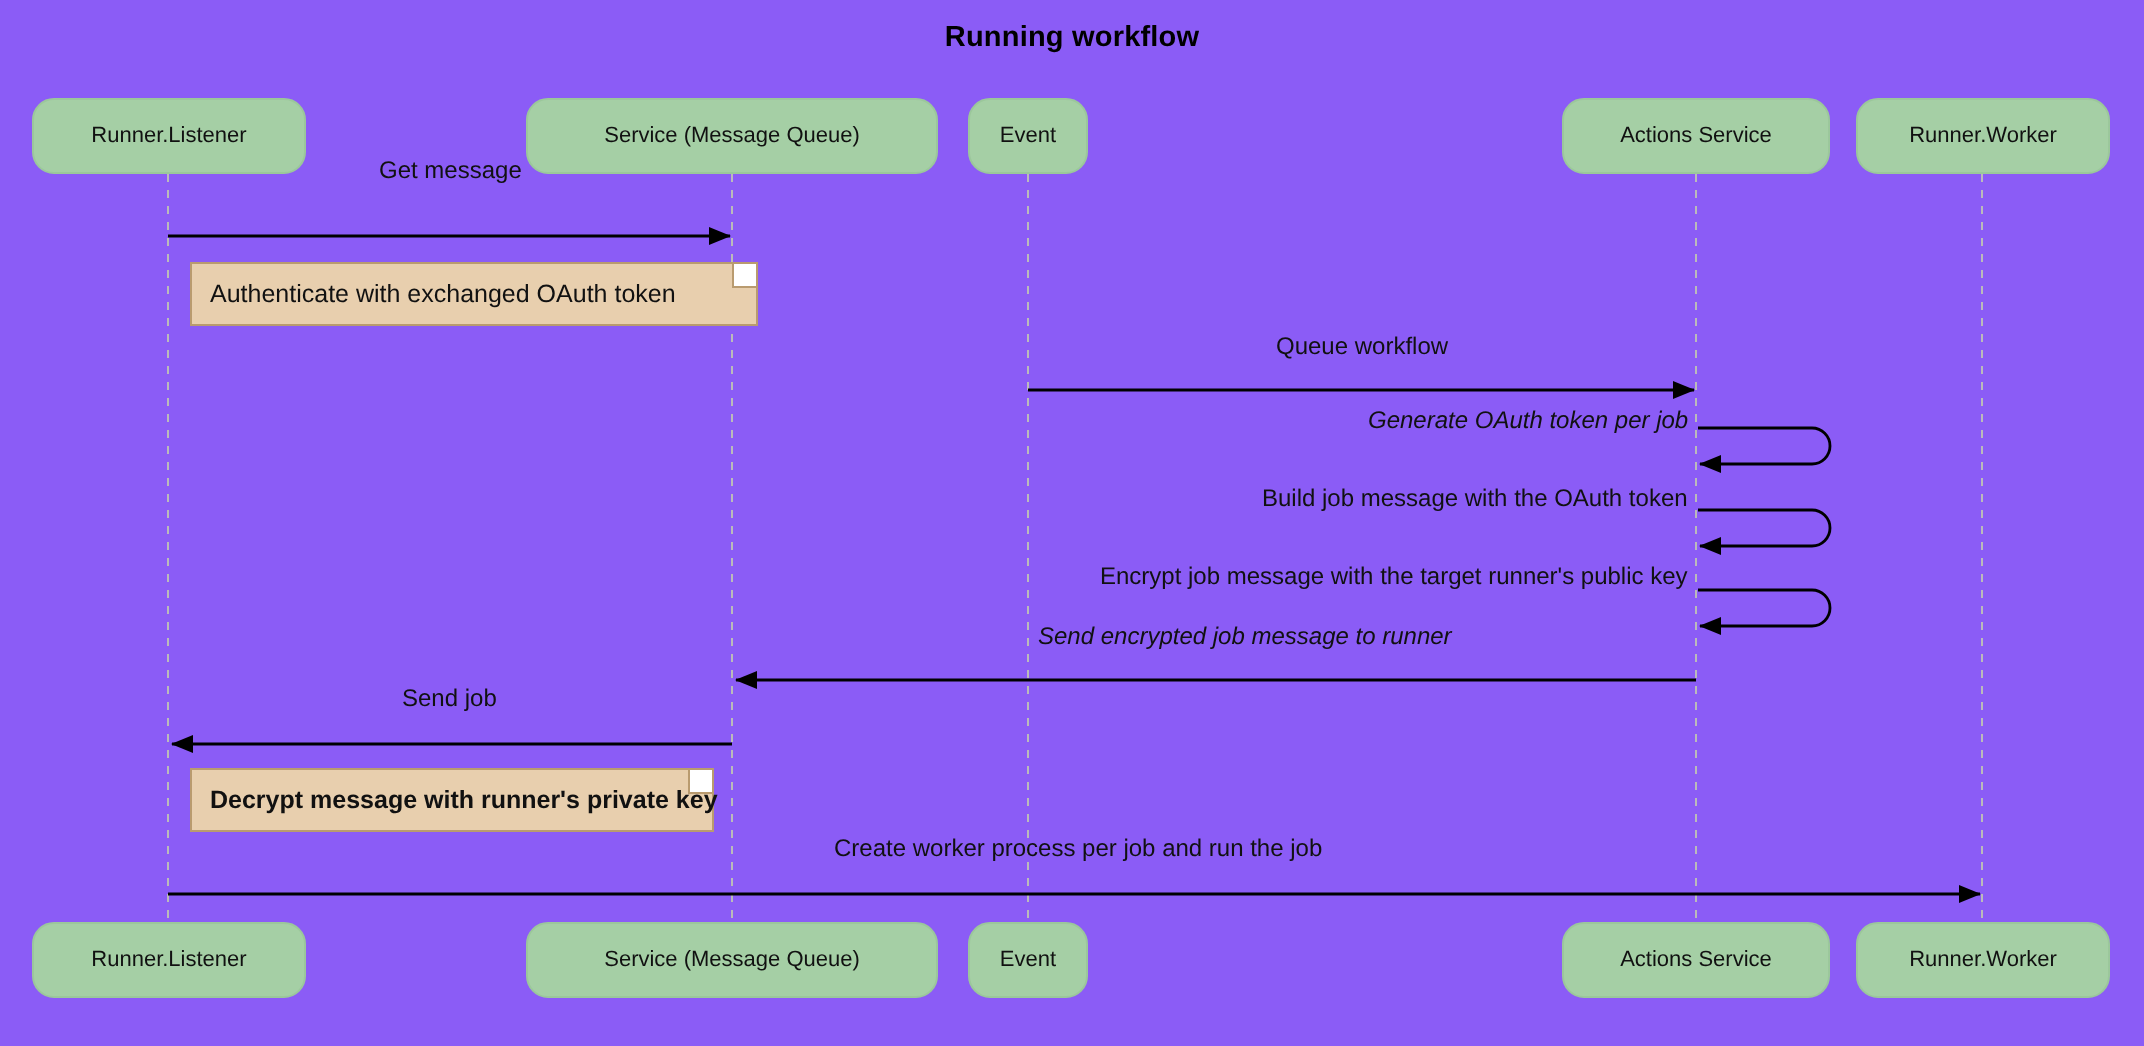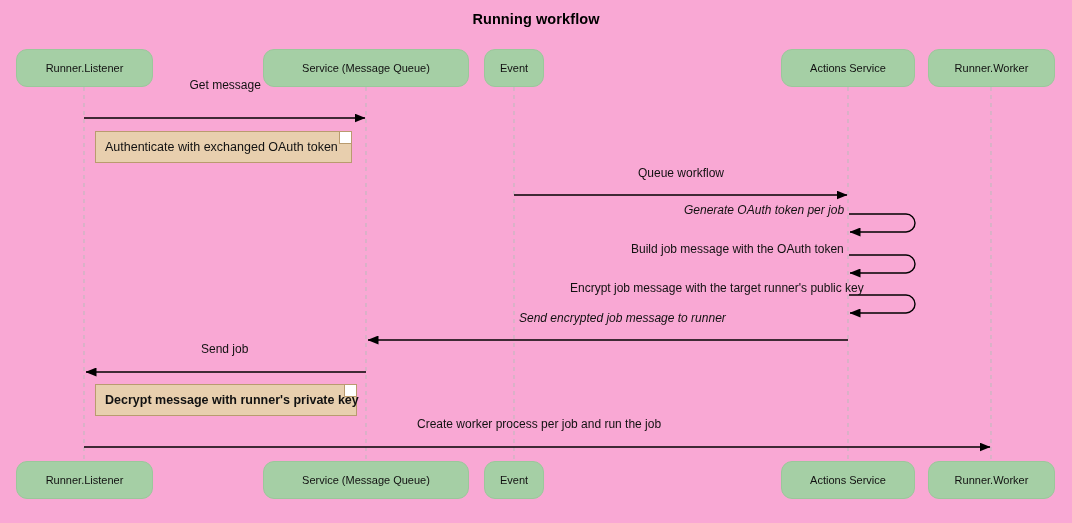--- a/index.html
+++ b/index.html
@@ -9,21 +9,21 @@
     background: #ffffff;
   }
   body {
     font-family: "Liberation Sans", sans-serif;
     color: #000000;
   }
   #canvas {
     position: relative;
     width: 1072px;
     height: 523px;
-    background: #f9a8d4;
+    background: #8b5cf6;
     overflow: hidden;
   }
   #diagram-svg {
     position: absolute;
     left: 0;
     top: 0;
     width: 1072px;
     height: 523px;
   }
   .diagram-title {
@@ -128,27 +128,27 @@
       <div class="participant" style="left: 928px; top: 49px; width: 127px; background: rgb(165, 207, 165); border-color: rgb(155, 199, 155);"><span>Runner.Worker</span></div>
     </div>
   <div id="participants-bottom">
       <div class="participant" style="left: 16px; top: 461px; width: 137px; background: rgb(165, 207, 165); border-color: rgb(155, 199, 155);"><span>Runner.Listener</span></div>
       <div class="participant" style="left: 263px; top: 461px; width: 206px; background: rgb(165, 207, 165); border-color: rgb(155, 199, 155);"><span>Service (Message Queue)</span></div>
       <div class="participant" style="left: 484px; top: 461px; width: 60px; background: rgb(165, 207, 165); border-color: rgb(155, 199, 155);"><span>Event</span></div>
       <div class="participant" style="left: 781px; top: 461px; width: 134px; background: rgb(165, 207, 165); border-color: rgb(155, 199, 155);"><span>Actions Service</span></div>
       <div class="participant" style="left: 928px; top: 461px; width: 127px; background: rgb(165, 207, 165); border-color: rgb(155, 199, 155);"><span>Runner.Worker</span></div>
     </div>
   <div id="notes-layer">
-      <div class="note" style="left: 95px; top: 131px; width: 257px; height: 32px; line-height: 30px; background: rgb(232, 207, 174); border-color: rgb(185, 155, 111);"><span>Authenticate with exchanged OAuth token</span><span class="note-fold" style="border-left-color: rgb(185, 155, 111); border-bottom-color: rgb(185, 155, 111);"></span></div>
+      <div class="note" style="left: 95px; top: 131px; width: 284px; height: 32px; line-height: 30px; background: rgb(232, 207, 174); border-color: rgb(185, 155, 111);"><span>Authenticate with exchanged OAuth token</span><span class="note-fold" style="border-left-color: rgb(185, 155, 111); border-bottom-color: rgb(185, 155, 111);"></span></div>
       <div class="note" style="left: 95px; top: 384px; width: 262px; height: 32px; line-height: 30px; background: rgb(232, 207, 174); border-color: rgb(185, 155, 111); font-weight: bold;"><span>Decrypt message with runner's private key</span><span class="note-fold" style="border-left-color: rgb(185, 155, 111); border-bottom-color: rgb(185, 155, 111);"></span></div>
     </div>
   <div id="labels-layer">
       <div class="msg-label" style="left: 189.5px; top: 78px;">Get message</div>
       <div class="msg-label" style="left: 638px; top: 166px;">Queue workflow</div>
       <div class="msg-label right-aligned" style="left: 684px; top: 203px; font-style: italic;">Generate OAuth token per job</div>
       <div class="msg-label right-aligned" style="left: 631px; top: 242px;">Build job message with the OAuth token</div>
-      <div class="msg-label right-aligned" style="left: 570px; top: 281px;">Encrypt job message with the target runner's public key</div>
+      <div class="msg-label right-aligned" style="left: 550px; top: 281px;">Encrypt job message with the target runner's public key</div>
       <div class="msg-label" style="left: 519px; top: 311px; font-style: italic;">Send encrypted job message to runner</div>
       <div class="msg-label" style="left: 201px; top: 342px;">Send job</div>
       <div class="msg-label" style="left: 417px; top: 417px;">Create worker process per job and run the job</div>
     </div>
 
 </div>
 
 </body></html>

